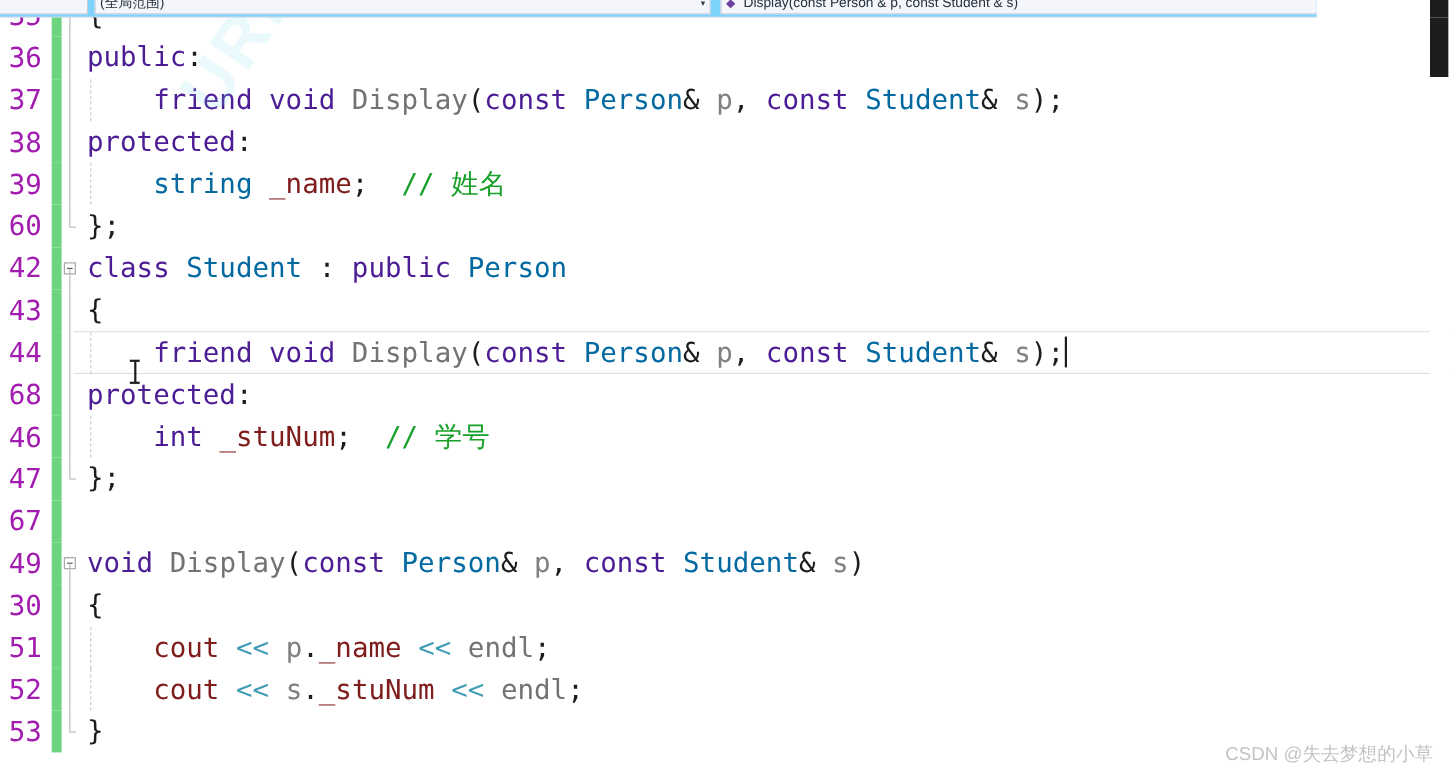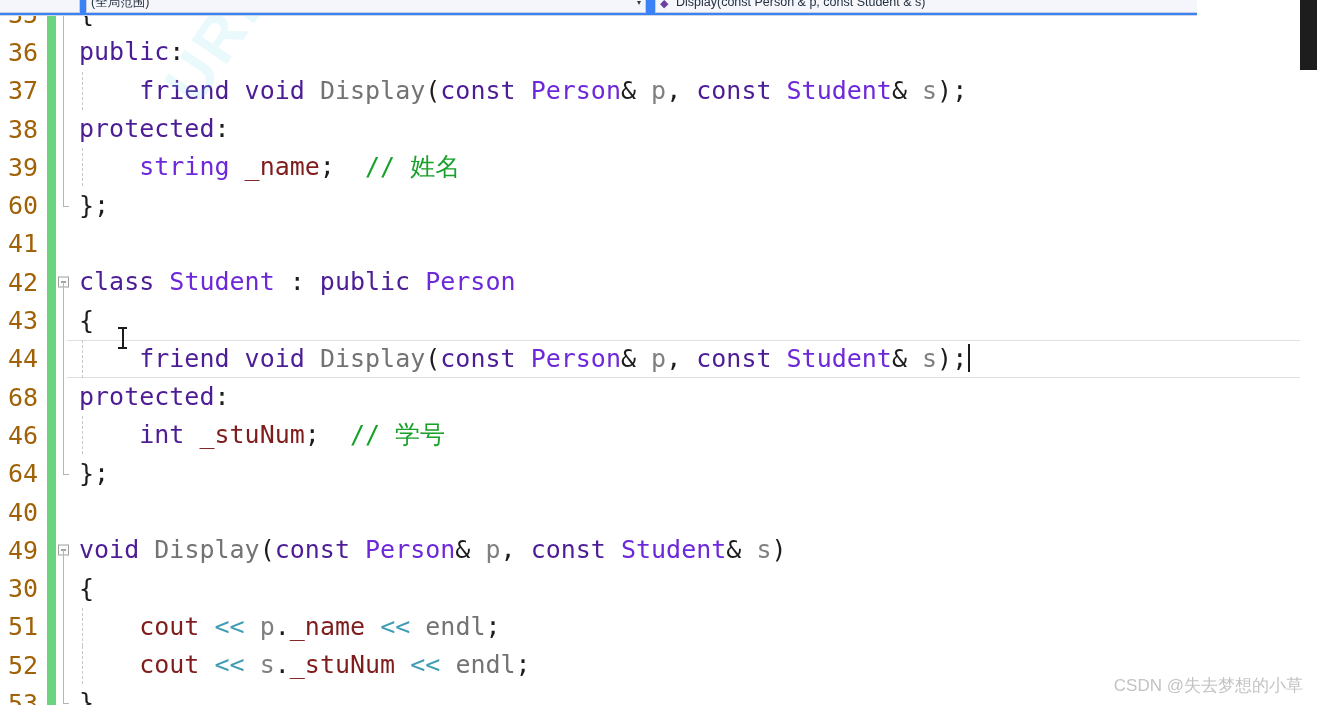--- a/index.html
+++ b/index.html
@@ -15,21 +15,21 @@
     position: relative;
     width: 1317px; height: 705px;
     background: #ffffff;
     overflow: hidden;
   }
 
   
   .navbar {
     position: absolute; left: 0; top: 0;
     width: 1197px; height: 16px;
-    background: #3b82f6;
+    background: #7dd3fc;
     border-bottom: 1px solid #cfd6e4;
     overflow: hidden;
   }
   .nav-combo {
     position: absolute;
     top: -9px;
     height: 22px;
     background: #f4f6fb;
     border: 1px solid #c7cfdd;
     display: flex;
@@ -93,21 +93,21 @@
     display: flex;
     align-items: center;
     white-space: pre;
   }
 
   
   .lineno {
     flex: 0 0 44px;
     text-align: right;
     padding-right: 6px;
-    color: #a16207;
+    color: #a21caf;
     font-size: 25px;
     font-family: "DejaVu Sans Mono", "Liberation Mono", monospace;
     user-select: none;
   }
 
   
   .changebar {
     flex: 0 0 9px;
     align-self: stretch;
     background: #6cd47e;
@@ -174,21 +174,21 @@
   .row.current .code-hl {
     position: absolute;
     left: 67px; right: 0; top: 0; bottom: 0;
     border-top: 1px solid #dfdfdf;
     border-bottom: 1px solid #dfdfdf;
     pointer-events: none;
   }
 
   
   .kw   { color: #4c1d95; }            
-  .typ  { color: #6d28d9; text-align: right; }            
+  .typ  { color: #0369a1; text-align: right; }            
   .fn   { color: #737373; }            
   .var  { color: #808080; }            
   .pun  { color: #1c1c1c; }            
   .op   { color: #3e9cb4; }            
   .cmt  { color: #18a02a; }            
   .plain{ color: #7f1d1d; }
 
   
   .caret {
     display: inline-block;
@@ -294,28 +294,27 @@
 
     <div class="diag-watermark">UREN DE</div>
 
     <div class="code-rows" id="code-rows">
         <div class="row"><div class="lineno">35</div><div class="changebar"></div><div class="fold"><div class="fold-line"></div></div><div class="code"><span class="pun">{</span></div></div>
         <div class="row"><div class="lineno">36</div><div class="changebar"></div><div class="fold"><div class="fold-line"></div></div><div class="code"><span class="kw">public</span><span class="pun">:</span></div></div>
         <div class="row"><div class="lineno">37</div><div class="changebar"></div><div class="fold"><div class="fold-line"></div></div><div class="code indent"><span class="plain">    </span><span class="kw">friend</span><span class="plain"> </span><span class="kw">void</span><span class="plain"> </span><span class="fn">Display</span><span class="pun">(</span><span class="kw">const</span><span class="plain"> </span><span class="typ">Person</span><span class="pun">&amp;</span><span class="plain"> </span><span class="var">p</span><span class="pun">, </span><span class="kw">const</span><span class="plain"> </span><span class="typ">Student</span><span class="pun">&amp;</span><span class="plain"> </span><span class="var">s</span><span class="pun">);</span></div></div>
         <div class="row"><div class="lineno">38</div><div class="changebar"></div><div class="fold"><div class="fold-line"></div></div><div class="code"><span class="kw">protected</span><span class="pun">:</span></div></div>
         <div class="row"><div class="lineno">39</div><div class="changebar"></div><div class="fold"><div class="fold-line"></div></div><div class="code indent"><span class="plain">    </span><span class="typ">string</span><span class="plain"> </span><span class="plain">_name</span><span class="pun">;</span><span class="plain">  </span><span class="cmt">// 姓名</span></div></div>
         <div class="row"><div class="lineno">60</div><div class="changebar"></div><div class="fold fold-end"><div class="fold-line" style="bottom: 50%;"></div></div><div class="code"><span class="pun">};</span></div></div>
-        <div class="row"><div class="lineno">41</div><div class="changebar"></div><div class="fold"></div><div class="code"></div></div>
         <div class="row"><div class="lineno">42</div><div class="changebar"></div><div class="fold"><div class="fold-box"></div><div class="fold-line half-bottom" style="top: 50%; bottom: 0px;"></div></div><div class="code"><span class="kw">class</span><span class="plain"> </span><span class="typ">Student</span><span class="pun"> : </span><span class="kw">public</span><span class="plain"> </span><span class="typ">Person</span></div></div>
         <div class="row"><div class="lineno">43</div><div class="changebar"></div><div class="fold"><div class="fold-line"></div></div><div class="code"><span class="pun">{</span></div></div>
         <div class="row current"><div class="lineno">44</div><div class="changebar"></div><div class="fold"><div class="fold-line"></div></div><div class="code-hl"></div><div class="code indent"><span class="plain">    </span><span class="kw">friend</span><span class="plain"> </span><span class="kw">void</span><span class="plain"> </span><span class="fn">Display</span><span class="pun">(</span><span class="kw">const</span><span class="plain"> </span><span class="typ">Person</span><span class="pun">&amp;</span><span class="plain"> </span><span class="var">p</span><span class="pun">, </span><span class="kw">const</span><span class="plain"> </span><span class="typ">Student</span><span class="pun">&amp;</span><span class="plain"> </span><span class="var">s</span><span class="pun">);</span><span class="caret"></span></div></div>
         <div class="row"><div class="lineno">68</div><div class="changebar"></div><div class="fold"><div class="fold-line"></div></div><div class="code"><span class="kw">protected</span><span class="pun">:</span></div></div>
         <div class="row"><div class="lineno">46</div><div class="changebar"></div><div class="fold"><div class="fold-line"></div></div><div class="code indent"><span class="plain">    </span><span class="kw">int</span><span class="plain"> </span><span class="plain">_stuNum</span><span class="pun">;</span><span class="plain">  </span><span class="cmt">// 学号</span></div></div>
-        <div class="row"><div class="lineno">64</div><div class="changebar"></div><div class="fold fold-end"><div class="fold-line" style="bottom: 50%;"></div></div><div class="code"><span class="pun">};</span></div></div>
-        <div class="row"><div class="lineno">40</div><div class="changebar"></div><div class="fold"></div><div class="code"></div></div>
+        <div class="row"><div class="lineno">47</div><div class="changebar"></div><div class="fold fold-end"><div class="fold-line" style="bottom: 50%;"></div></div><div class="code"><span class="pun">};</span></div></div>
+        <div class="row"><div class="lineno">67</div><div class="changebar"></div><div class="fold"></div><div class="code"></div></div>
         <div class="row"><div class="lineno">49</div><div class="changebar"></div><div class="fold"><div class="fold-box"></div><div class="fold-line half-bottom" style="top: 50%; bottom: 0px;"></div></div><div class="code"><span class="kw">void</span><span class="plain"> </span><span class="fn">Display</span><span class="pun">(</span><span class="kw">const</span><span class="plain"> </span><span class="typ">Person</span><span class="pun">&amp;</span><span class="plain"> </span><span class="var">p</span><span class="pun">, </span><span class="kw">const</span><span class="plain"> </span><span class="typ">Student</span><span class="pun">&amp;</span><span class="plain"> </span><span class="var">s</span><span class="pun">)</span></div></div>
         <div class="row"><div class="lineno">30</div><div class="changebar"></div><div class="fold"><div class="fold-line"></div></div><div class="code"><span class="pun">{</span></div></div>
         <div class="row"><div class="lineno">51</div><div class="changebar"></div><div class="fold"><div class="fold-line"></div></div><div class="code indent"><span class="plain">    </span><span class="plain">cout</span><span class="plain"> </span><span class="op">&lt;&lt;</span><span class="plain"> </span><span class="var">p</span><span class="pun">.</span><span class="plain">_name</span><span class="plain"> </span><span class="op">&lt;&lt;</span><span class="plain"> </span><span class="fn">endl</span><span class="pun">;</span></div></div>
         <div class="row"><div class="lineno">52</div><div class="changebar"></div><div class="fold"><div class="fold-line"></div></div><div class="code indent"><span class="plain">    </span><span class="plain">cout</span><span class="plain"> </span><span class="op">&lt;&lt;</span><span class="plain"> </span><span class="var">s</span><span class="pun">.</span><span class="plain">_stuNum</span><span class="plain"> </span><span class="op">&lt;&lt;</span><span class="plain"> </span><span class="fn">endl</span><span class="pun">;</span></div></div>
         <div class="row"><div class="lineno">53</div><div class="changebar"></div><div class="fold fold-end"><div class="fold-line" style="bottom: 50%;"></div></div><div class="code"><span class="pun">}</span></div></div>
       </div>
 
     <div class="ibeam">
       <span class="cap-t"></span>
         <span class="stem"></span>

